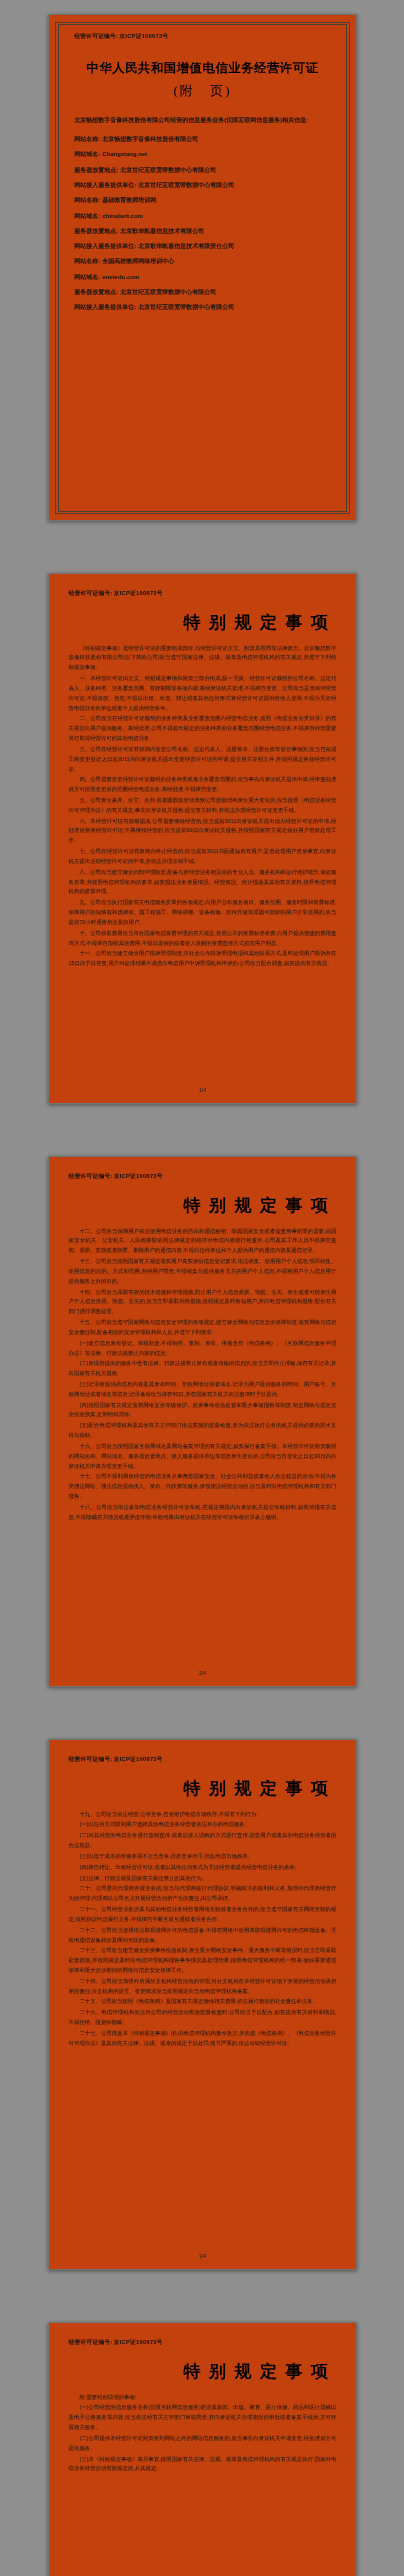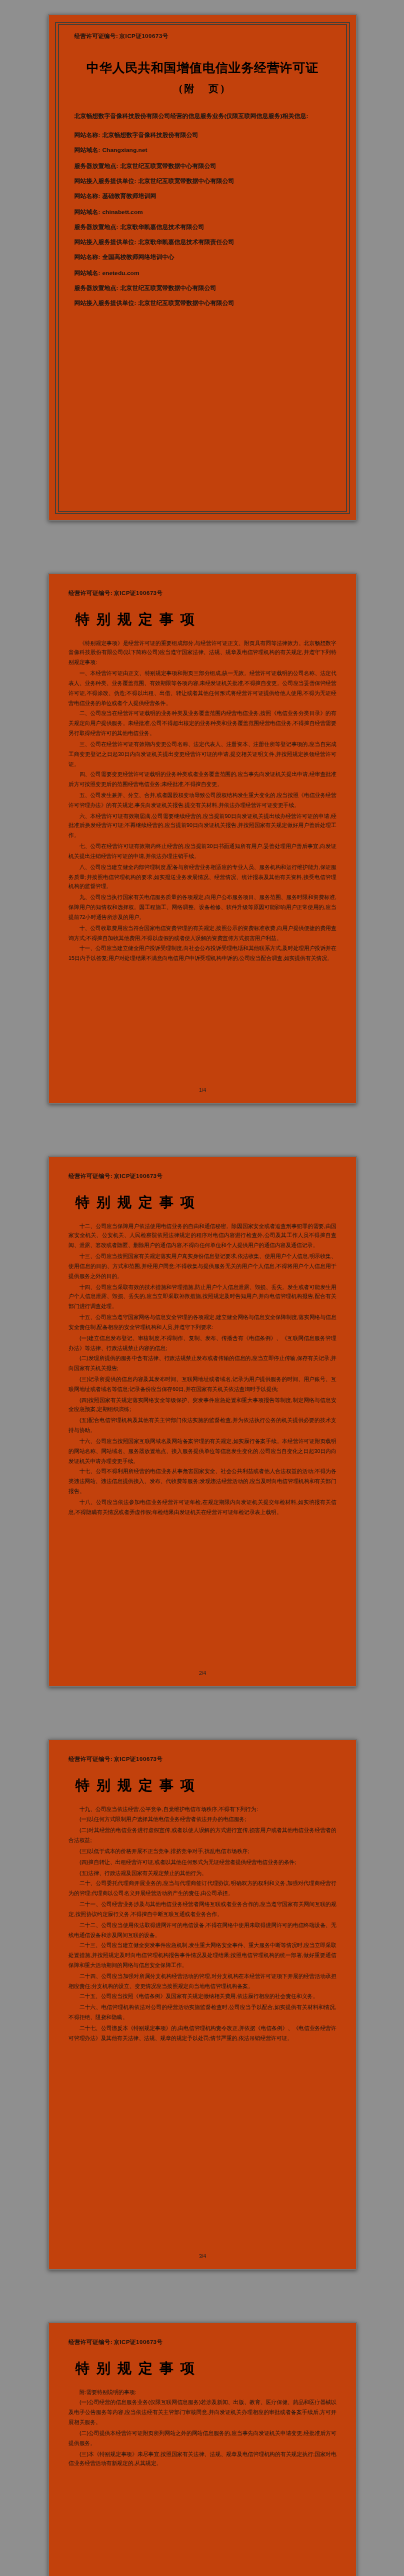--- a/index.html
+++ b/index.html
@@ -52,22 +52,22 @@
     font-size: 12.4px;
     font-weight: 900;
     text-align: center;
     color: #000;
     margin: 18.5px 0 5.2px;
     letter-spacing: 0.5px;
   }
   .cert-subtitle {
     font-family: "Liberation Serif", "DejaVu Serif", serif;
     text-align: center;
-    font-size: 10px;
-    font-weight: bold;
+    font-size: 13px;
+    font-weight: normal;
     color: #000;
     margin: 0 0 15.5px;
     letter-spacing: 2.1px;
   }
   .cert-intro {
     font-size: 6px;
     font-weight: bold;
     color: #151515;
     line-height: 1.9;
     margin: 0 0 5.2px;
@@ -81,24 +81,24 @@
     margin: 0;
     white-space: nowrap;
     overflow: hidden;
   }
   .entry-label { margin-right: 2.1px; }
   
   .prov-page { height: 531px; padding: 15.5px 19.6px 14.4px; }
   .prov-page-last { height: 536px; }
   .prov-title {
     font-family: "Liberation Serif", "DejaVu Serif", serif;
-    font-size: 14px;
+    font-size: 17px;
     font-weight: 900;
     color: #000;
-    text-align: left;
+    text-align: right;
     letter-spacing: 0.5em;
     text-indent: 0.5em;
     margin: 13.4px 0 9.3px;
   }
   .prov-body .para {
     font-size: 5.4px;
     color: #141414;
     line-height: 1.82;
     text-align: justify;
     text-indent: 2em;

